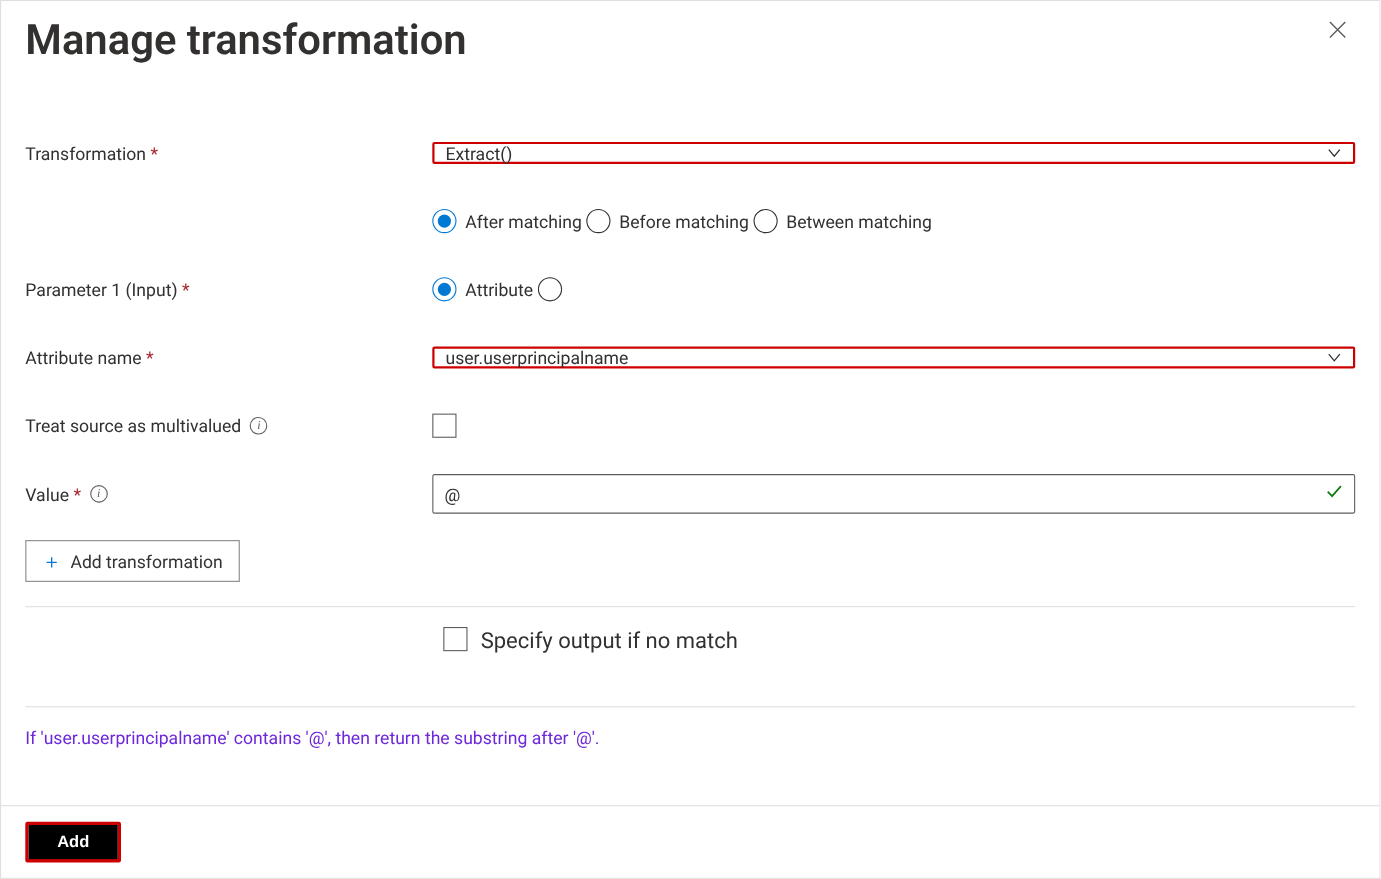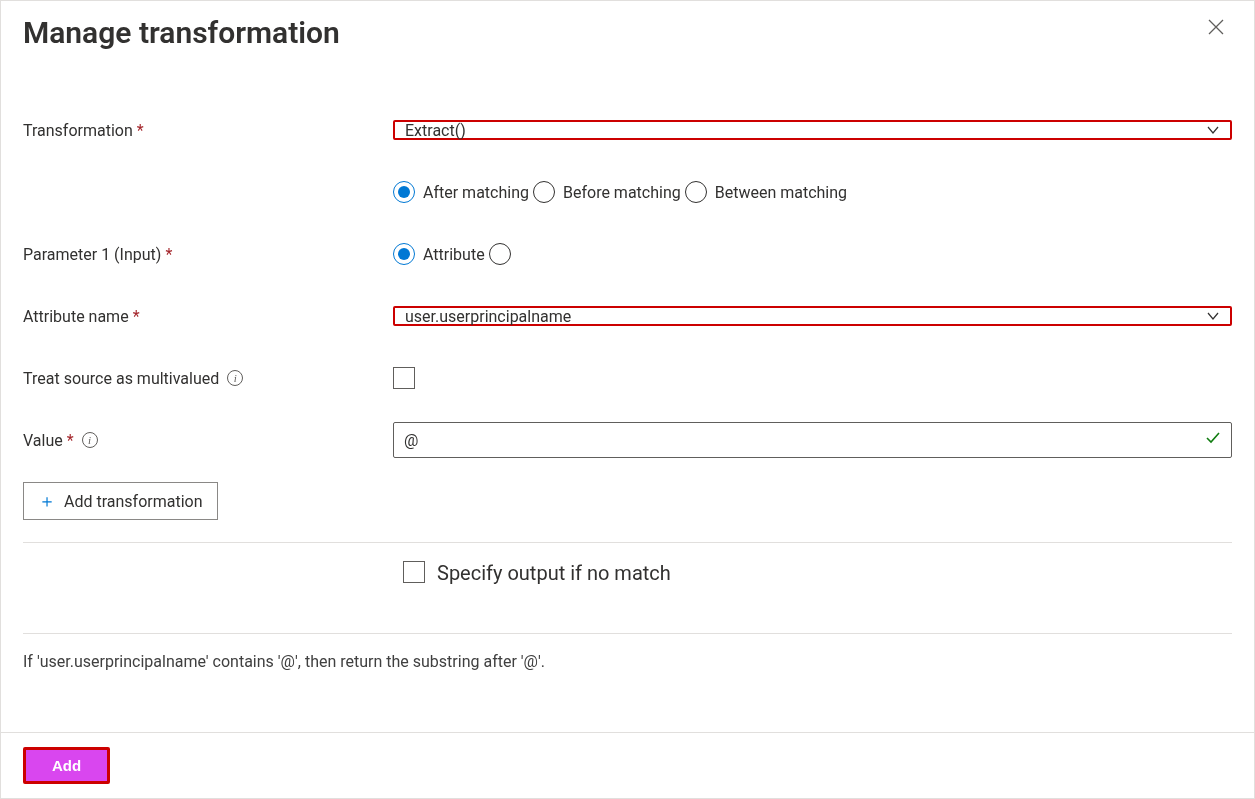--- a/index.html
+++ b/index.html
@@ -18,21 +18,21 @@
     position: relative;
     padding: 0 22px;
   }
   .header {
     display: flex;
     justify-content: space-between;
     align-items: flex-start;
     padding-top: 10px;
   }
   .title {
-    font-size: 30px;
+    font-size: 38px;
     font-weight: 600;
     margin: 0;
     padding-top: 4px;
     padding-bottom: 20px;
   }
   .close-btn {
     font-size: 18px;
     color: #605e5c;
     cursor: pointer;
     padding: 8px;
@@ -169,37 +169,37 @@
     gap: 12px;
     font-size: 20px;
     padding-bottom: 30px;
   }
   .hr2 {
     border: none;
     border-top: 1px solid #e1dfdd;
     margin: 18px 0 18px 0;
   }
   .summary {
-    color: #404040;
+    color: #6d28d9;
     font-size: 16px;
     padding-bottom: 40px;
   }
   .footer {
     position: absolute;
     left: 0; right: 0; bottom: 0;
     border-top: 1px solid #e1dfdd;
     padding: 14px 22px;
   }
   .add-btn-wrap {
     display: inline-block;
     border: 3px solid #cc0000;
     border-radius: 2px;
   }
   .add-btn {
-    background: #d946ef;
+    background: #000000;
     color: #fff;
     border: none;
     font-size: 15px;
     font-weight: 600;
     padding: 7px 26px;
     cursor: pointer;
   }
 </style>
 </head>
 <body>

